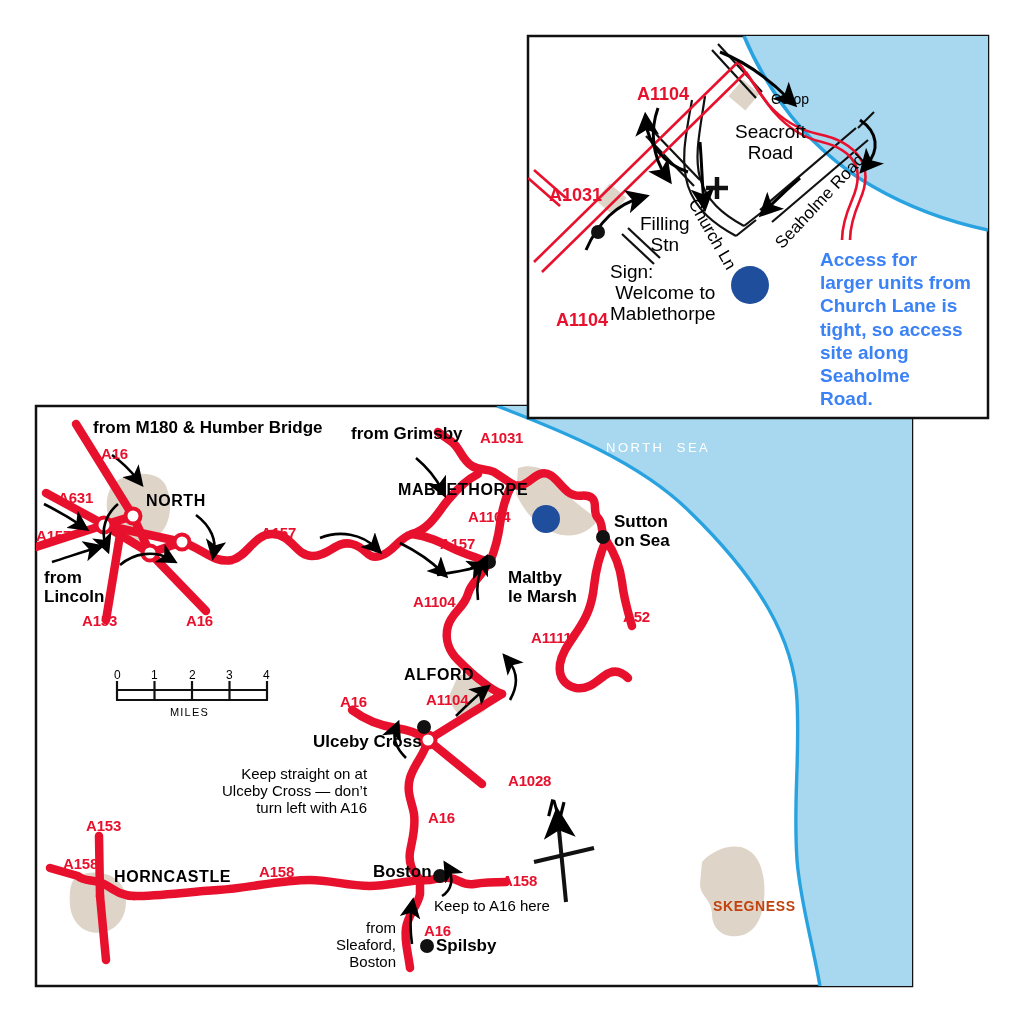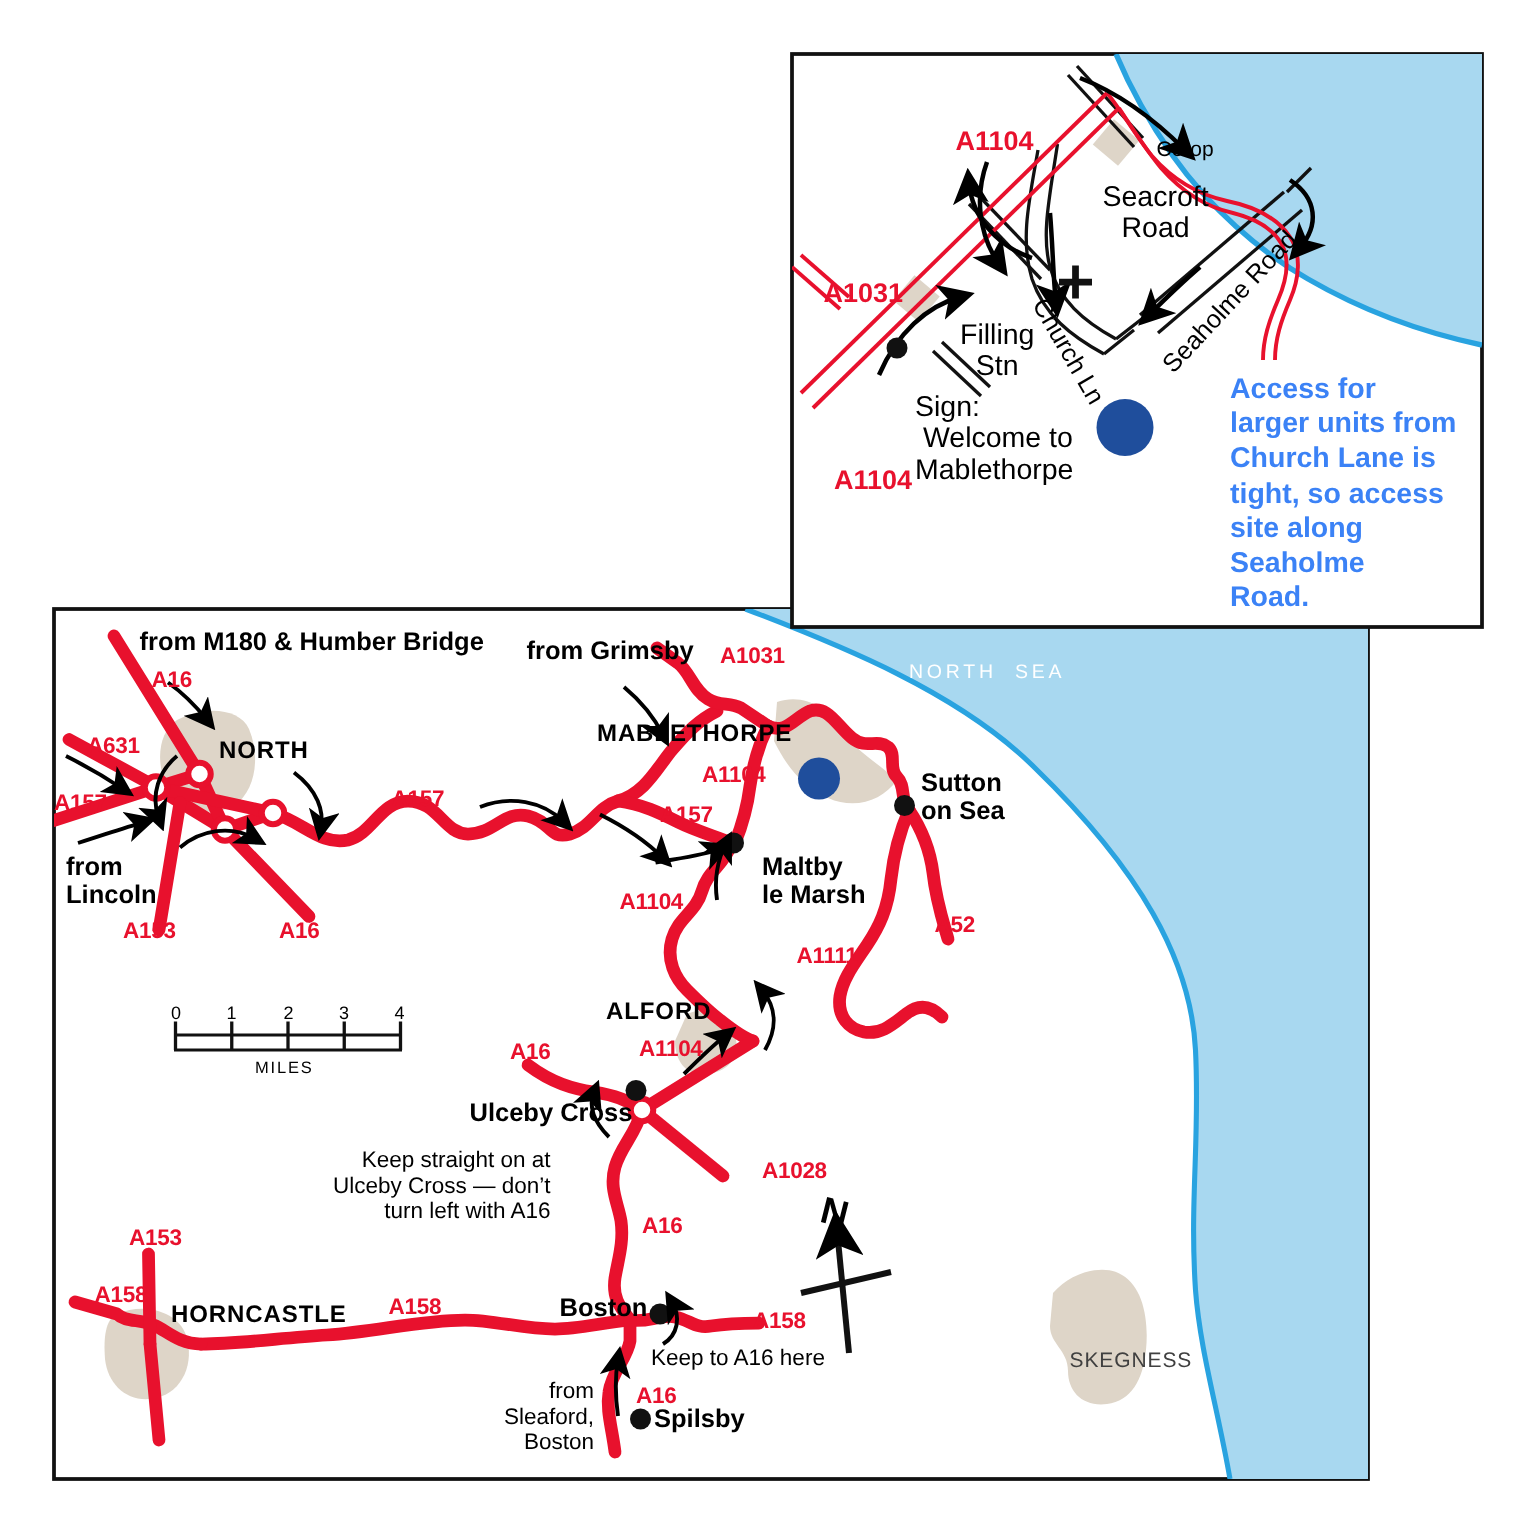--- a/index.html
+++ b/index.html
@@ -8,21 +8,21 @@
        font-family:"Liberation Sans","DejaVu Sans",sans-serif;}
 
   .stage{position:absolute;left:0;top:0;width:908px;height:1024px;}
 
   svg.layer{position:absolute;left:0;top:0;width:1024px;height:1024px;overflow:visible;}
 
   
   .lbl{position:absolute;white-space:pre;line-height:1.12;}
   .road-lbl{color:#e8112d;font-weight:bold;font-size:15px;letter-spacing:-0.2px;}
   .town{color:#000;font-weight:bold;font-size:16px;letter-spacing:0.6px;}
-  .town-sm{color:#404040;font-weight:normal;font-size:14px;letter-spacing:0.6px;}
+  .town-sm{color:#c2410c;font-weight:bold;font-size:14px;letter-spacing:0.6px;}
   .plain{color:#000;font-weight:bold;font-size:17px;}
   .plain-sm{color:#000;font-weight:normal;font-size:15px;text-align:right;}
   .sea-lbl{color:#ffffff;font-weight:normal;font-size:13px;letter-spacing:2.5px;margin-left:28px;}
   .note-red{color:#3b82f6;font-weight:bold;font-size:19px;line-height:1.22;}
   .inset-plain{color:#000;font-weight:normal;font-size:19px;line-height:1.1;}
   .inset-sm{color:#000;font-weight:normal;font-size:14px;}
   .inset-road{color:#e8112d;font-weight:bold;font-size:18px;}
   .compass-n{color:#000;font-weight:bold;font-size:25px;}
   .scale-num{color:#000;font-size:12px;}
   .scale-unit{color:#000;font-size:11px;letter-spacing:1.2px;}

